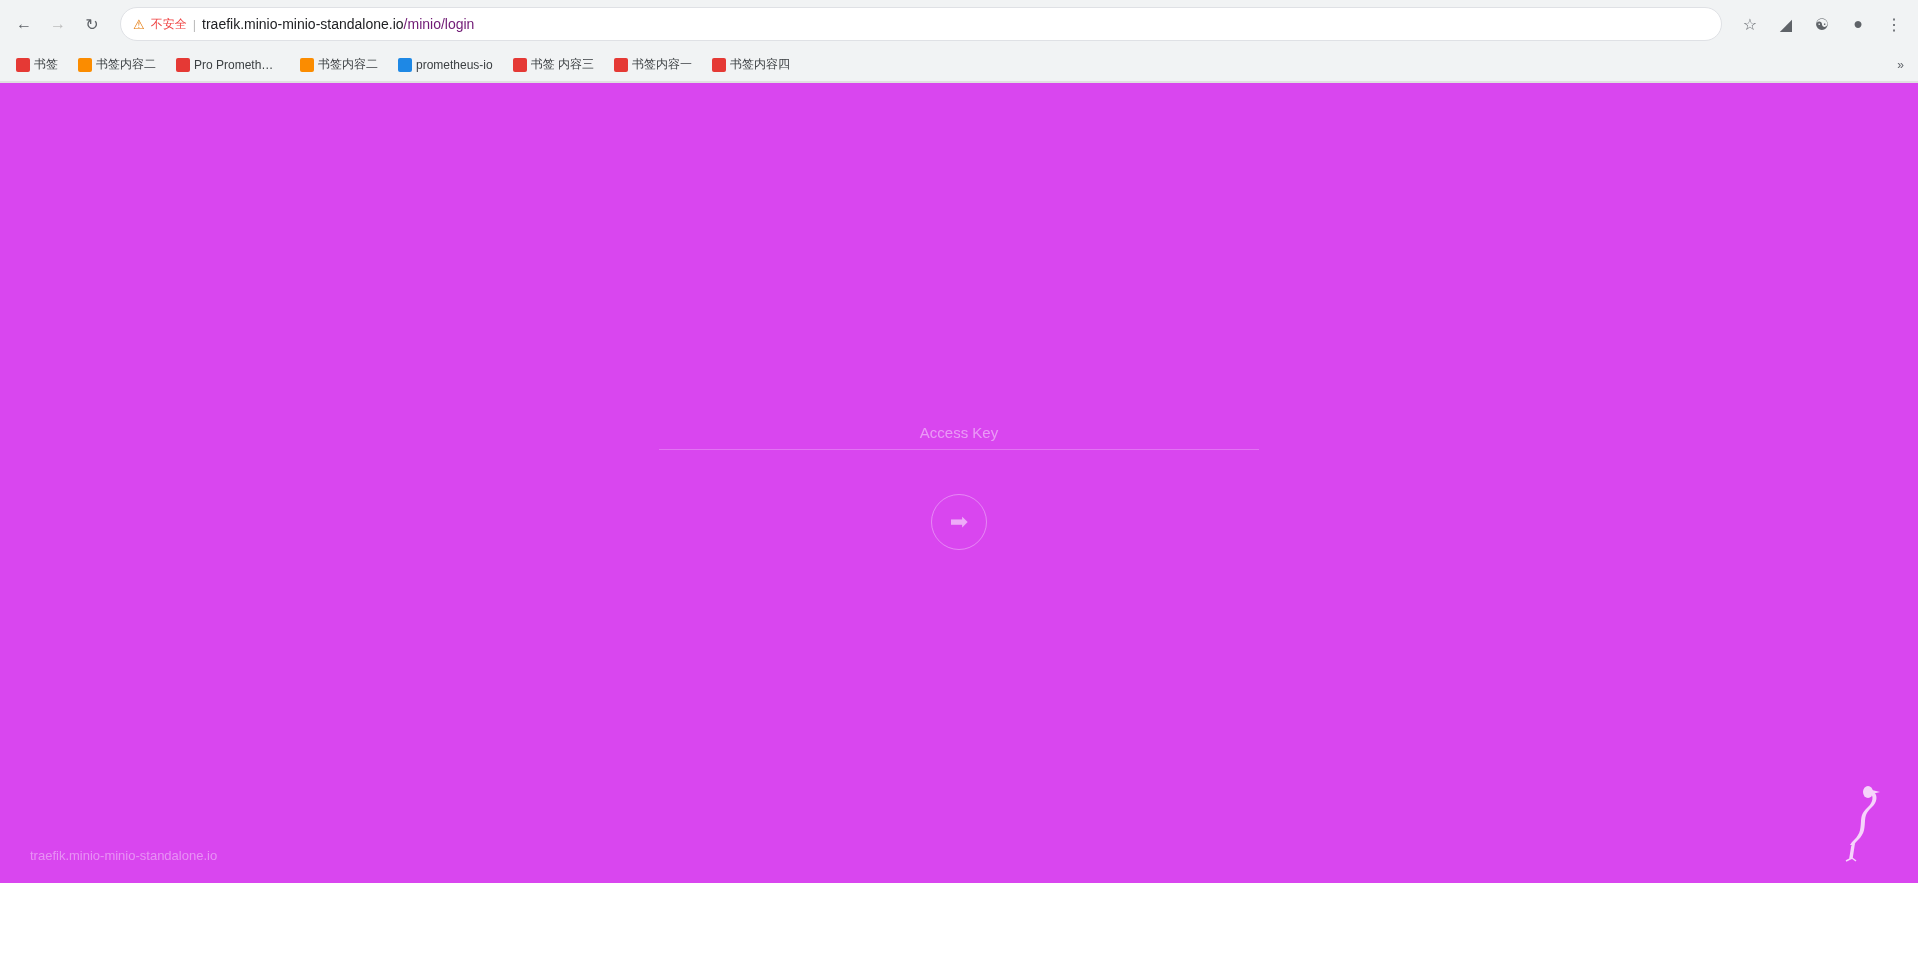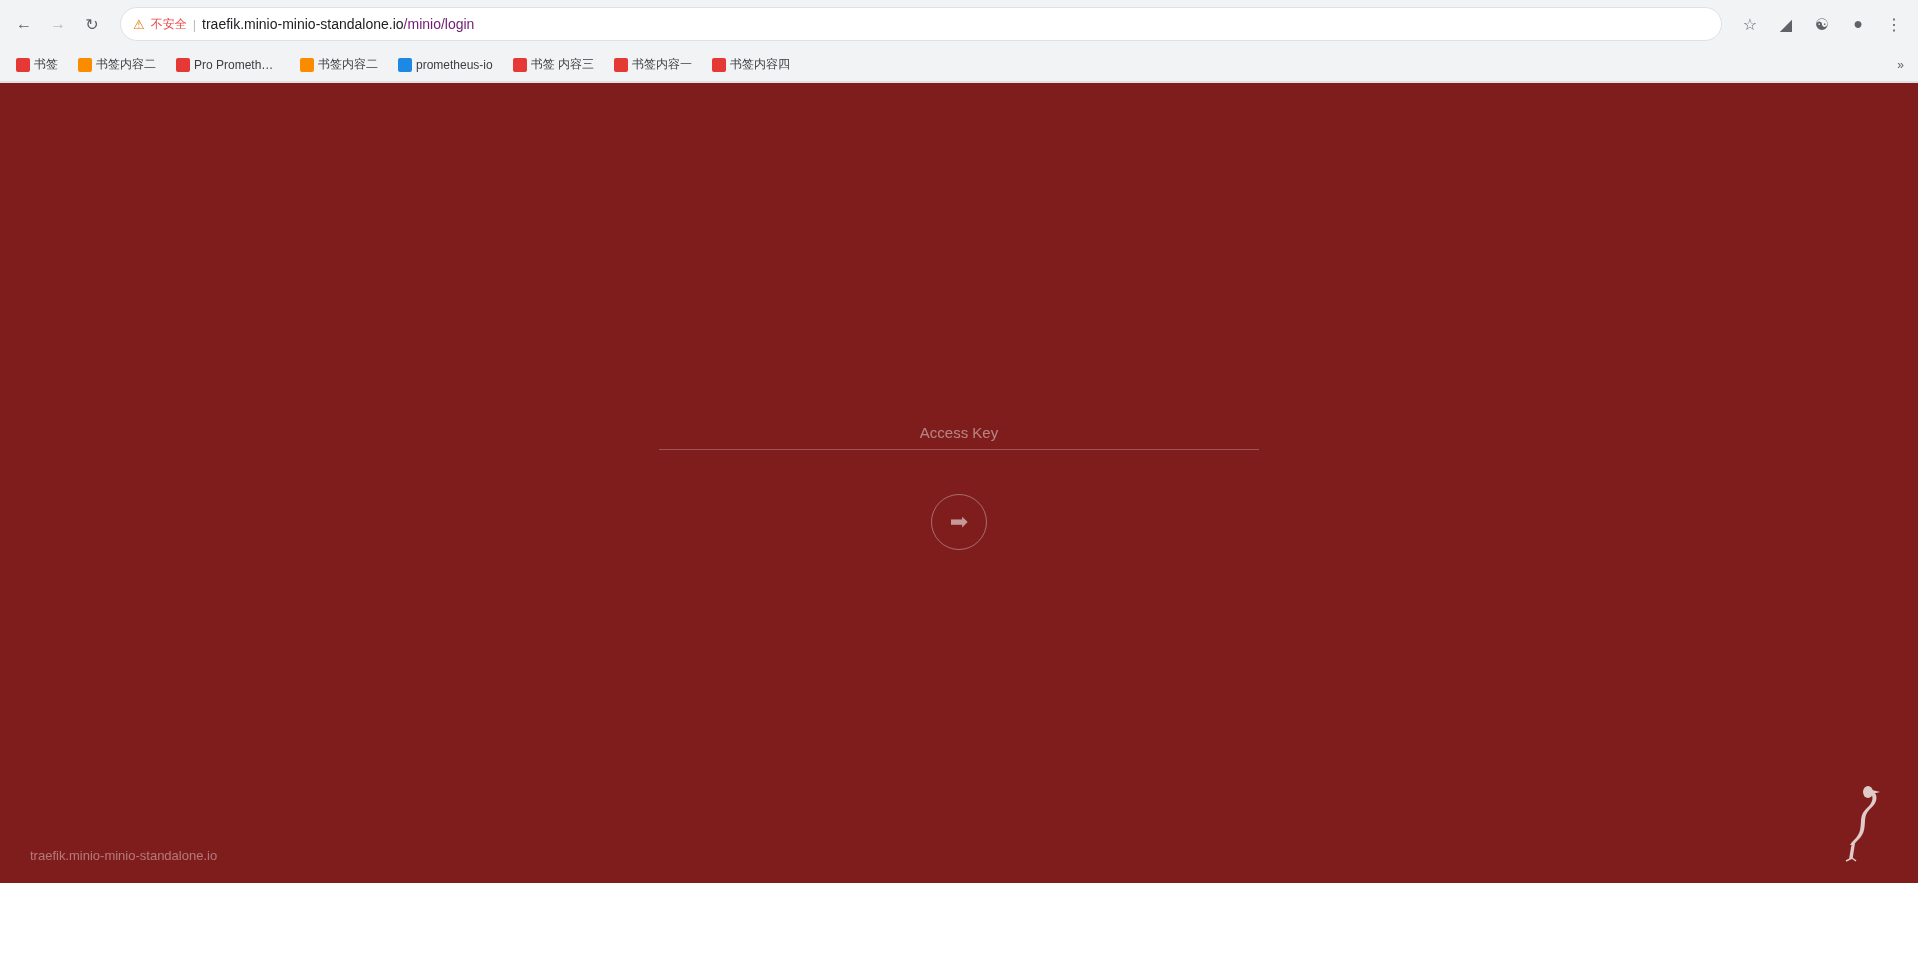--- a/index.html
+++ b/index.html
@@ -151,21 +151,21 @@
       color: #5f6368;
       padding: 4px 6px;
       cursor: pointer;
       border-radius: 4px;
     }
 
     
     .page-content {
       width: 1918px;
       height: 800px;
-      background: #7f1d1d;
+      background: #d946ef;
       display: flex;
       flex-direction: column;
       align-items: center;
       justify-content: center;
       position: relative;
     }
 
     .login-form {
       width: 600px;
       display: flex;

